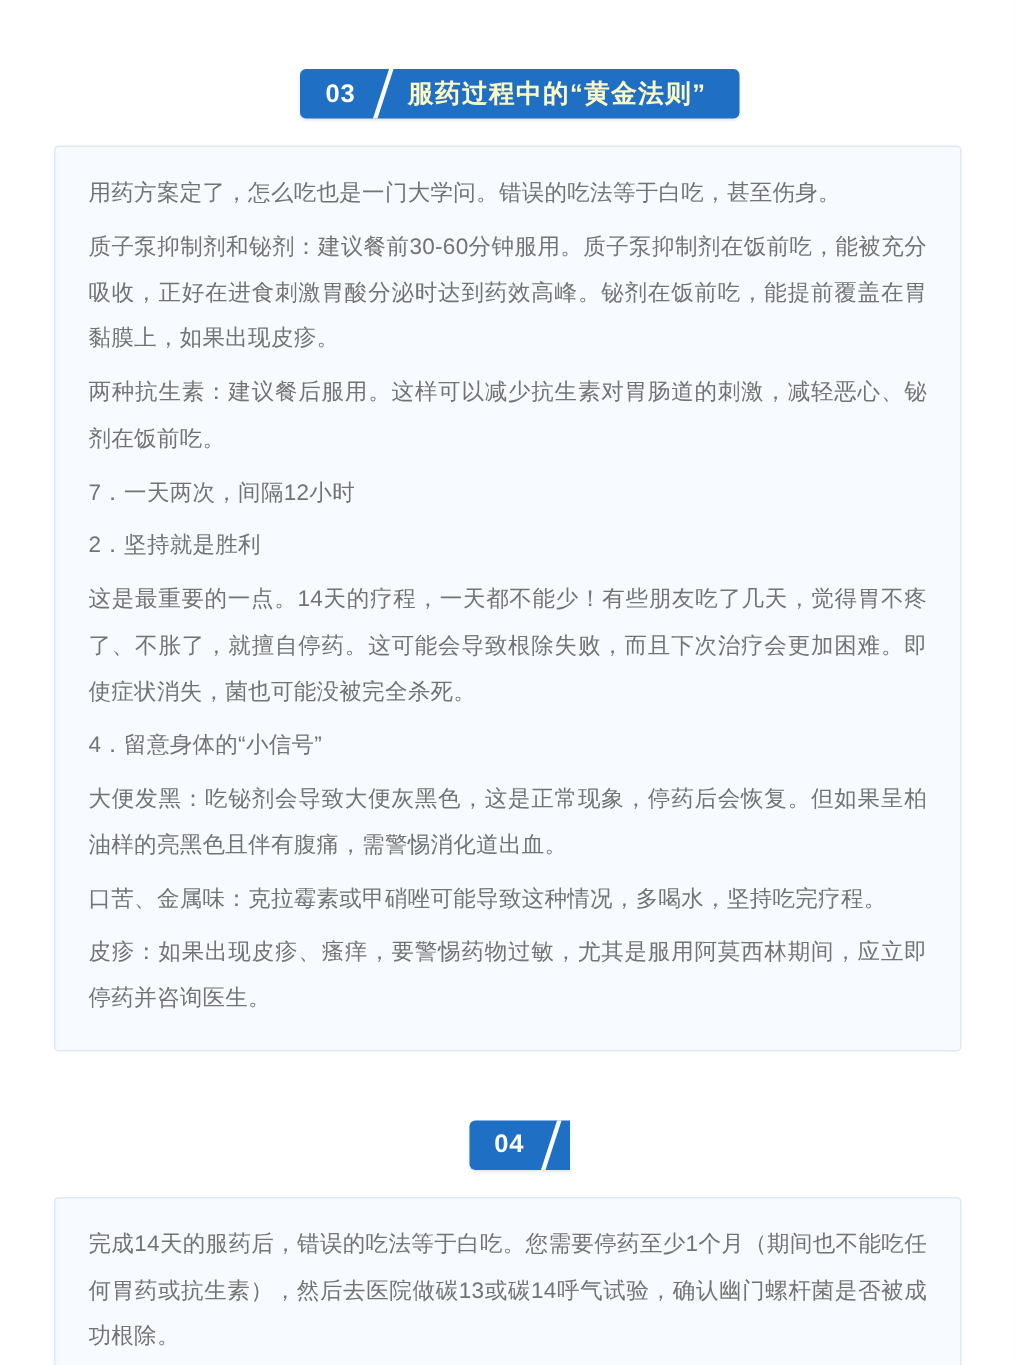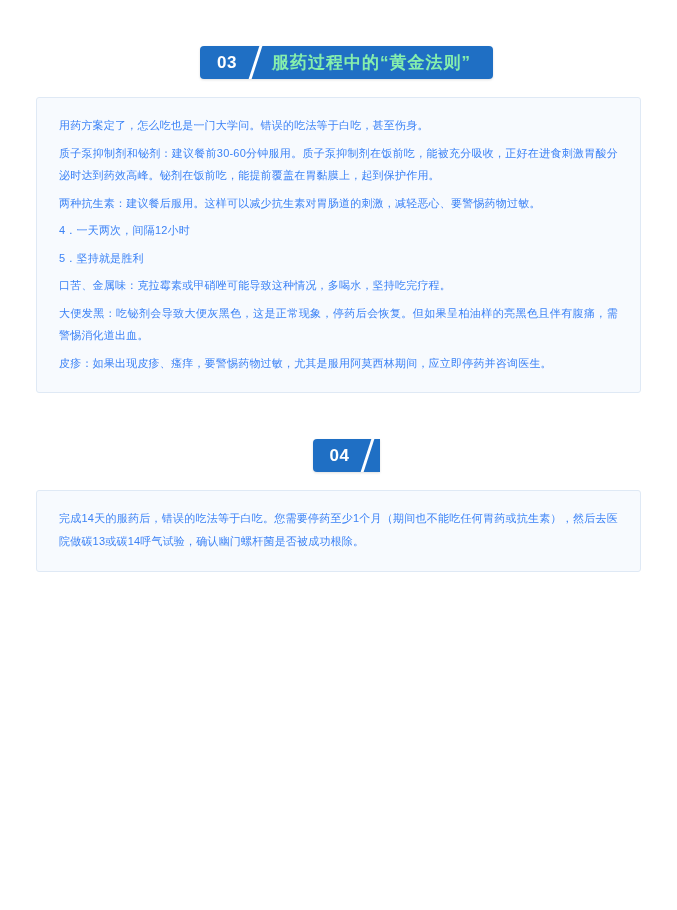--- a/index.html
+++ b/index.html
@@ -58,21 +58,21 @@
     position: absolute;
     left: 2px;
     top: 0;
     bottom: 0;
     width: 3px;
     background: #ffffff;
     transform: skewX(-18deg);
   }
   .badge-title {
     background: #1f6fc4;
-    color: #86efac;
+    color: #fef9c3;
     font-size: 17px;
     font-weight: bold;
     letter-spacing: 1px;
     display: flex;
     align-items: center;
     padding: 0 22px 0 4px;
     border-radius: 0 4px 4px 0;
     position: relative;
   }
 
@@ -80,23 +80,23 @@
   .card {
     margin: 18px 36px 0 36px;
     background: #f7fafe;
     border: 1px solid #dfe9f5;
     border-radius: 3px;
     padding: 16px 22px 18px 22px;
     box-sizing: border-box;
   }
   .card p {
     margin: 0 0 5px 0;
-    font-size: 11px;
+    font-size: 15px;
     line-height: 2.05;
-    color: #3b82f6;
+    color: #737373;
     text-align: justify;
     letter-spacing: 0.2px;
   }
   .card p:last-child { margin-bottom: 0; }
 
   .spacer-lg { height: 46px; }
 </style>
 </head>
 <body>
 
@@ -107,26 +107,28 @@
   <div class="section-head">
     <div class="badge">
       <div class="badge-num">03</div>
       <div class="badge-sep"></div>
       <div class="badge-title">服药过程中的“黄金法则”</div>
     </div>
   </div>
 
   <div class="card">
     <p>用药方案定了，怎么吃也是一门大学问。错误的吃法等于白吃，甚至伤身。</p>
-    <p>质子泵抑制剂和铋剂：建议餐前30-60分钟服用。质子泵抑制剂在饭前吃，能被充分吸收，正好在进食刺激胃酸分泌时达到药效高峰。铋剂在饭前吃，能提前覆盖在胃黏膜上，起到保护作用。</p>
-    <p>两种抗生素：建议餐后服用。这样可以减少抗生素对胃肠道的刺激，减轻恶心、要警惕药物过敏。</p>
-    <p>4．一天两次，间隔12小时</p>
-    <p>5．坚持就是胜利</p>
+    <p>质子泵抑制剂和铋剂：建议餐前30-60分钟服用。质子泵抑制剂在饭前吃，能被充分吸收，正好在进食刺激胃酸分泌时达到药效高峰。铋剂在饭前吃，能提前覆盖在胃黏膜上，如果出现皮疹。</p>
+    <p>两种抗生素：建议餐后服用。这样可以减少抗生素对胃肠道的刺激，减轻恶心、铋剂在饭前吃。</p>
+    <p>7．一天两次，间隔12小时</p>
+    <p>2．坚持就是胜利</p>
+    <p>这是最重要的一点。14天的疗程，一天都不能少！有些朋友吃了几天，觉得胃不疼了、不胀了，就擅自停药。这可能会导致根除失败，而且下次治疗会更加困难。即使症状消失，菌也可能没被完全杀死。</p>
+    <p>4．留意身体的“小信号”</p>
+    <p>大便发黑：吃铋剂会导致大便灰黑色，这是正常现象，停药后会恢复。但如果呈柏油样的亮黑色且伴有腹痛，需警惕消化道出血。</p>
     <p>口苦、金属味：克拉霉素或甲硝唑可能导致这种情况，多喝水，坚持吃完疗程。</p>
-    <p>大便发黑：吃铋剂会导致大便灰黑色，这是正常现象，停药后会恢复。但如果呈柏油样的亮黑色且伴有腹痛，需警惕消化道出血。</p>
     <p>皮疹：如果出现皮疹、瘙痒，要警惕药物过敏，尤其是服用阿莫西林期间，应立即停药并咨询医生。</p>
   </div>
 
   <div class="spacer-lg"></div>
 
   <div class="section-head">
     <div class="badge">
       <div class="badge-num">04</div>
       <div class="badge-sep"></div>
     </div>

